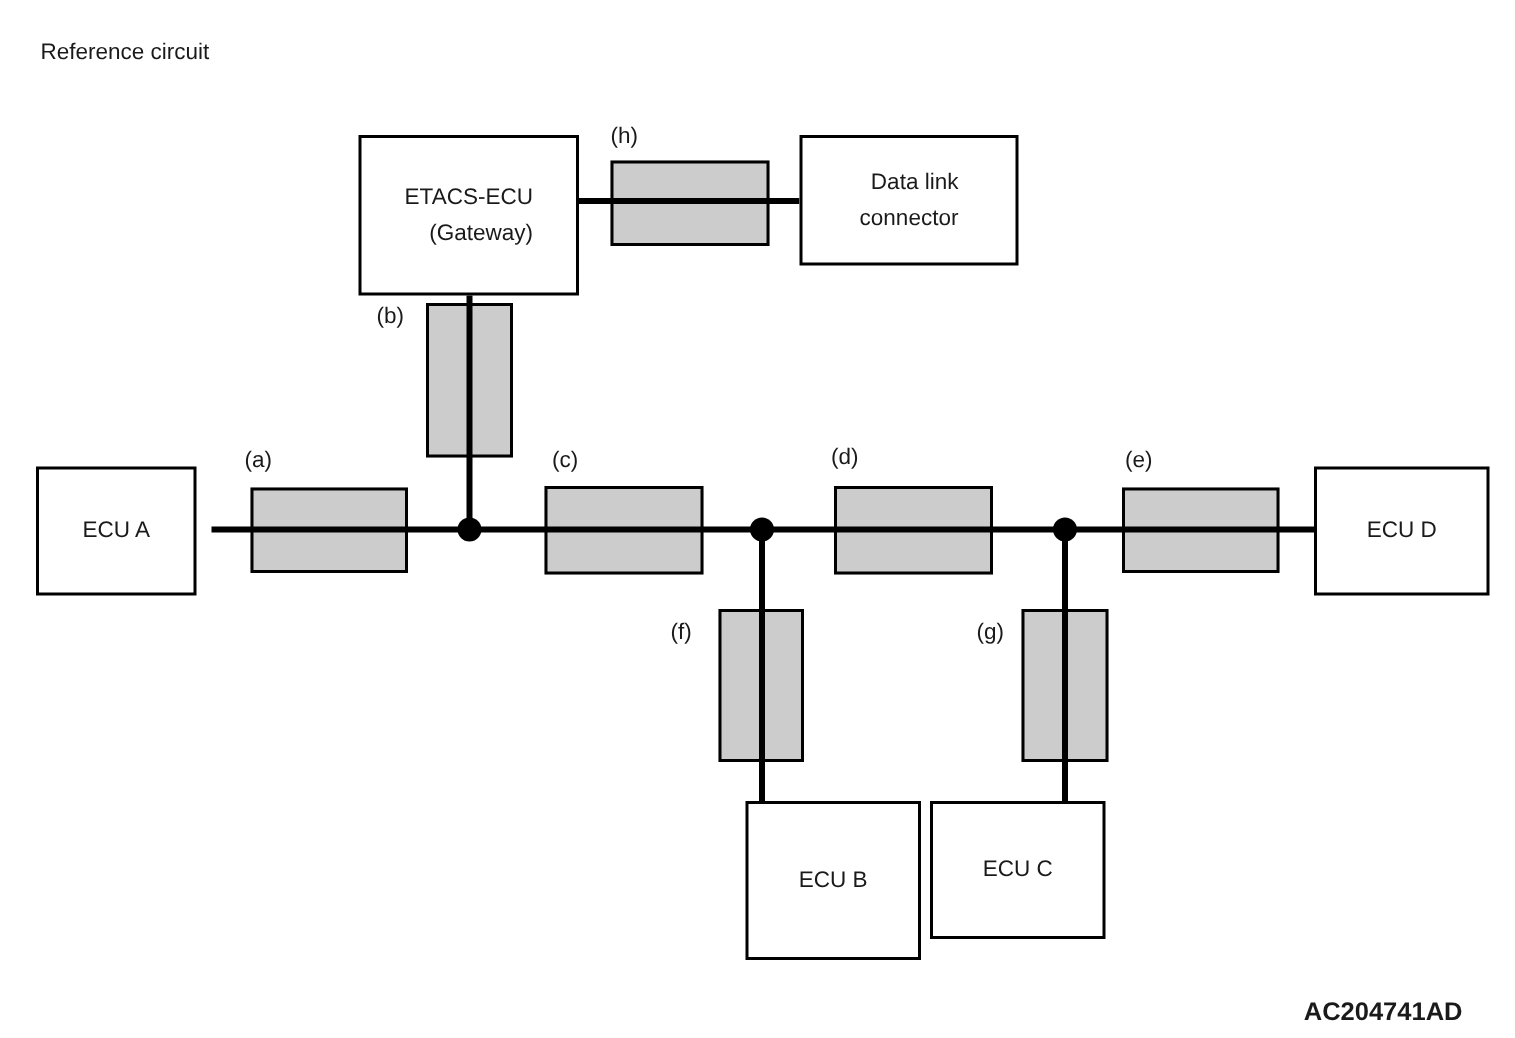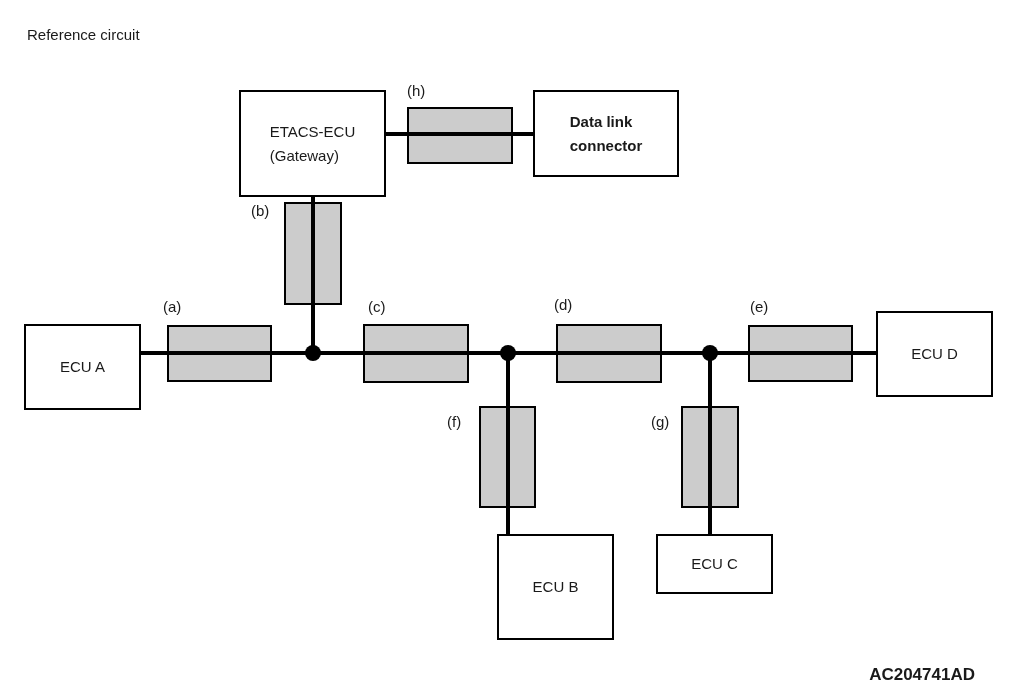--- a/index.html
+++ b/index.html
@@ -4,21 +4,21 @@
 <style>
   html, body { margin: 0; padding: 0; background: #ffffff; }
   body { font-family: "Liberation Sans", sans-serif; color: #1a1a1a; }
   .canvas {
     position: relative;
     width: 1010px;
     height: 692px;
     background: #ffffff;
     overflow: hidden;
   }
-  .canvas * { box-sizing: border-box; }
+  .canvas * { box-sizing: border-box; text-align: right; }
 
   .diagram-title {
     position: absolute;
     left: 27px;
     top: 26px;
     font-size: 15px;
     z-index: 6;
   }
 
   
@@ -30,25 +30,25 @@
     align-items: center;
     justify-content: center;
     font-size: 15px;
     line-height: 1.55;
     z-index: 5;
   }
   .node .txt { text-align: left; }
   .node .txt span { display: block; }
 
   .node-etacs { left: 239px; top: 90px;  width: 147px; height: 107px; }
-  .node-dlc   { left: 533px; top: 90px;  width: 146px; height: 87px; font-weight: bold; }
-  .node-ecu-a { left: 24px;  top: 324px; width: 117px; height: 86px; }
+  .node-dlc   { left: 533px; top: 90px;  width: 146px; height: 87px; }
+  .node-ecu-a { left: 24px;  top: 311px; width: 107px; height: 86px; }
   .node-ecu-d { left: 876px; top: 311px; width: 117px; height: 86px; }
   .node-ecu-b { left: 449px; top: 534px; width: 117px; height: 106px; margin-left: 48px; }
-  .node-ecu-c { left: 656px; top: 534px; width: 117px; height: 60px; }
+  .node-ecu-c { left: 620px; top: 534px; width: 117px; height: 92px; }
 
   
   .seg {
     position: absolute;
     background: #cccccc;
     border: 2px solid #000000;
     z-index: 1;
   }
   .seg-h { left: 407px; top: 107px; width: 106px; height: 57px; }
   .seg-b { left: 284px; top: 202px; width: 58px;  height: 103px; }

